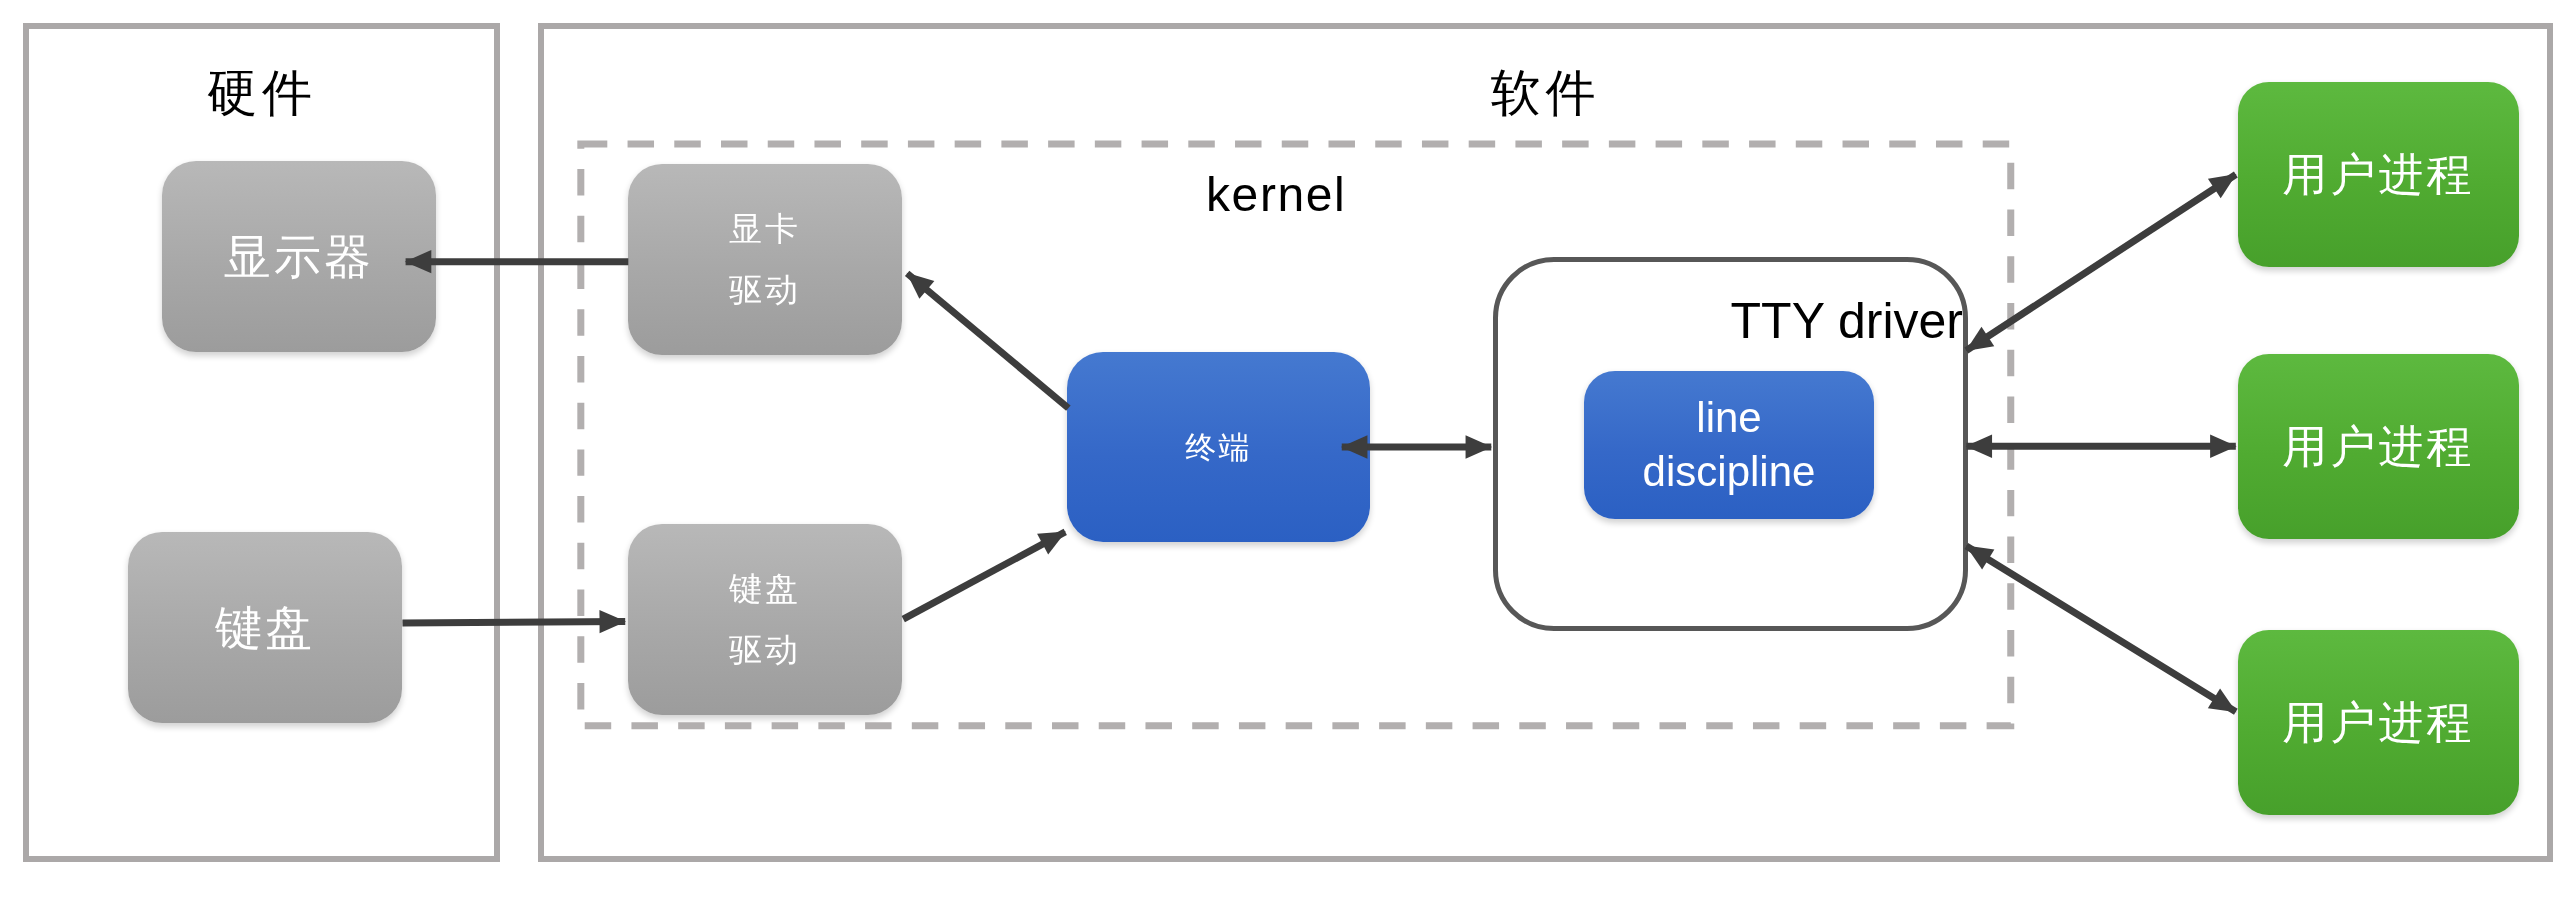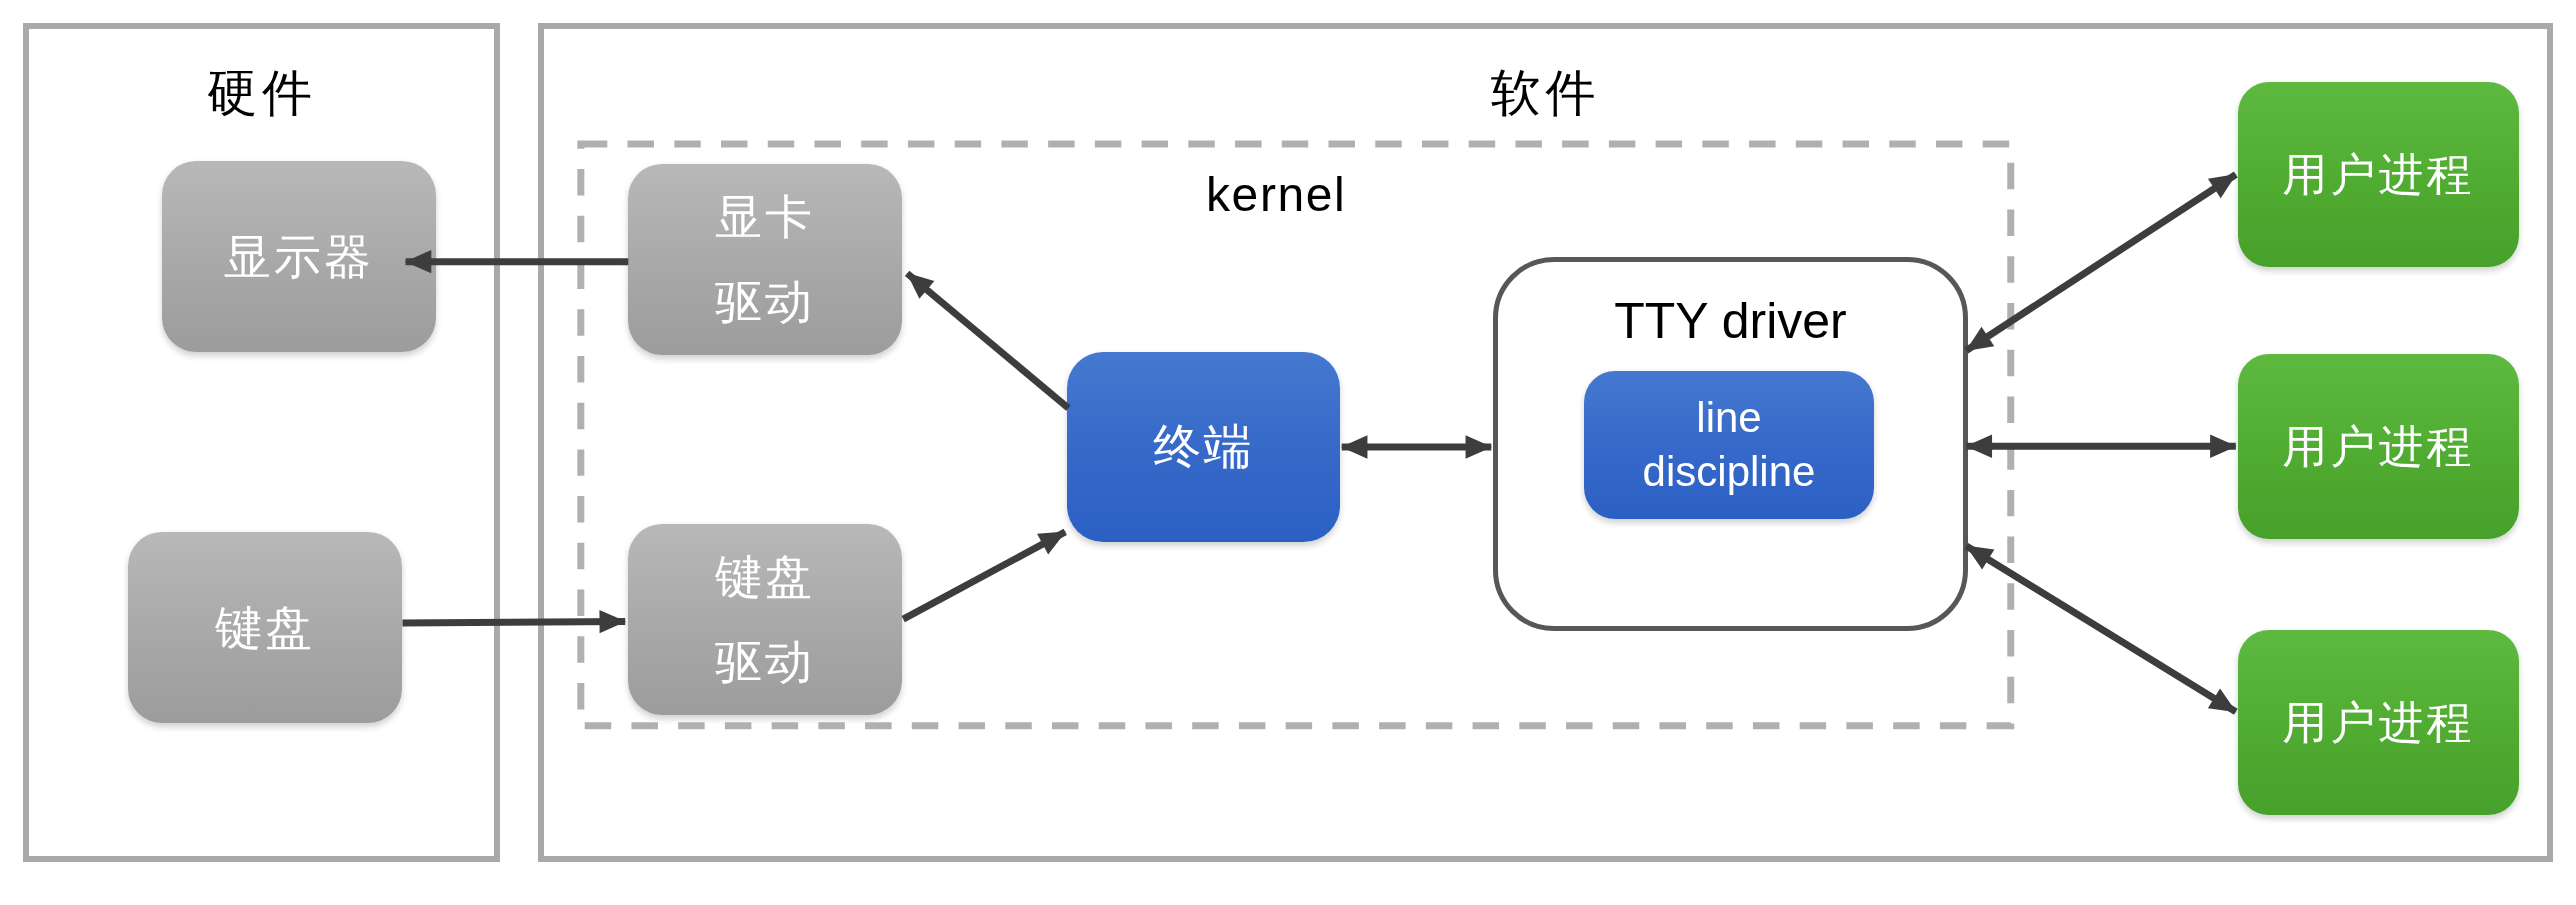--- a/index.html
+++ b/index.html
@@ -52,33 +52,33 @@
     background:linear-gradient(180deg,#4579d0 0%,#3568c8 55%,#2b60c3 100%);
     border-radius:36px;
     box-shadow:0 3.1px 6.2px rgba(0,0,0,0.18);
   }
   .green{
     background:linear-gradient(180deg,#5db93f 0%,#50ab31 55%,#47a02b 100%);
     border-radius:31px;
     box-shadow:0 3.1px 6.2px rgba(0,0,0,0.18);
   }
   .cjk1{font-size:47px;line-height:1.0;letter-spacing:3.1px;}
-  .cjk2{font-size:47px;line-height:1.65;letter-spacing:3.1px;gap:7px;}
+  .cjk2{font-size:33px;line-height:1.65;letter-spacing:3.1px;gap:7px;}
   .tty{
     position:absolute;
     left:1493px;top:257px;
     width:475px;height:374px;
     background:#ffffff;
     border:5.5px solid #575757;
     border-radius:61px;
     box-sizing:border-box;
   }
   .tty-title{
     margin-top:30px;
-    text-align:center;
+    text-align:right;
     font-family:"Liberation Sans","DejaVu Sans",sans-serif;
     font-size:50px;
     color:#000;
   }
   .line-discipline{
     position:absolute;
     left:86px;top:109px;
     width:290px;height:148px;
     border-radius:31px;
     font-family:"Liberation Sans","DejaVu Sans",sans-serif;
@@ -117,21 +117,21 @@
   <div class="box gray cjk2" style="left:628px;top:164px;width:274px;height:191px;">
     <span>显卡</span>
     <span>驱动</span>
   </div>
 
   <div class="box gray cjk2" style="left:628px;top:524px;width:274px;height:191px;">
     <span>键盘</span>
     <span>驱动</span>
   </div>
 
-  <div class="box blue" style="left:1067px;top:352px;width:273px;height:190px;font-size:48px;line-height:1.7;letter-spacing:2.3px;">
+  <div class="box blue" style="left:1067px;top:352px;width:303px;height:190px;font-size:31px;line-height:1.7;letter-spacing:2.3px;">
     <span>终端</span>
   </div>
 
   <div class="tty">
     <div class="tty-title">TTY driver</div>
     <div class="box blue line-discipline">
       <span>line</span>
       <span>discipline</span>
     </div>
   </div>

